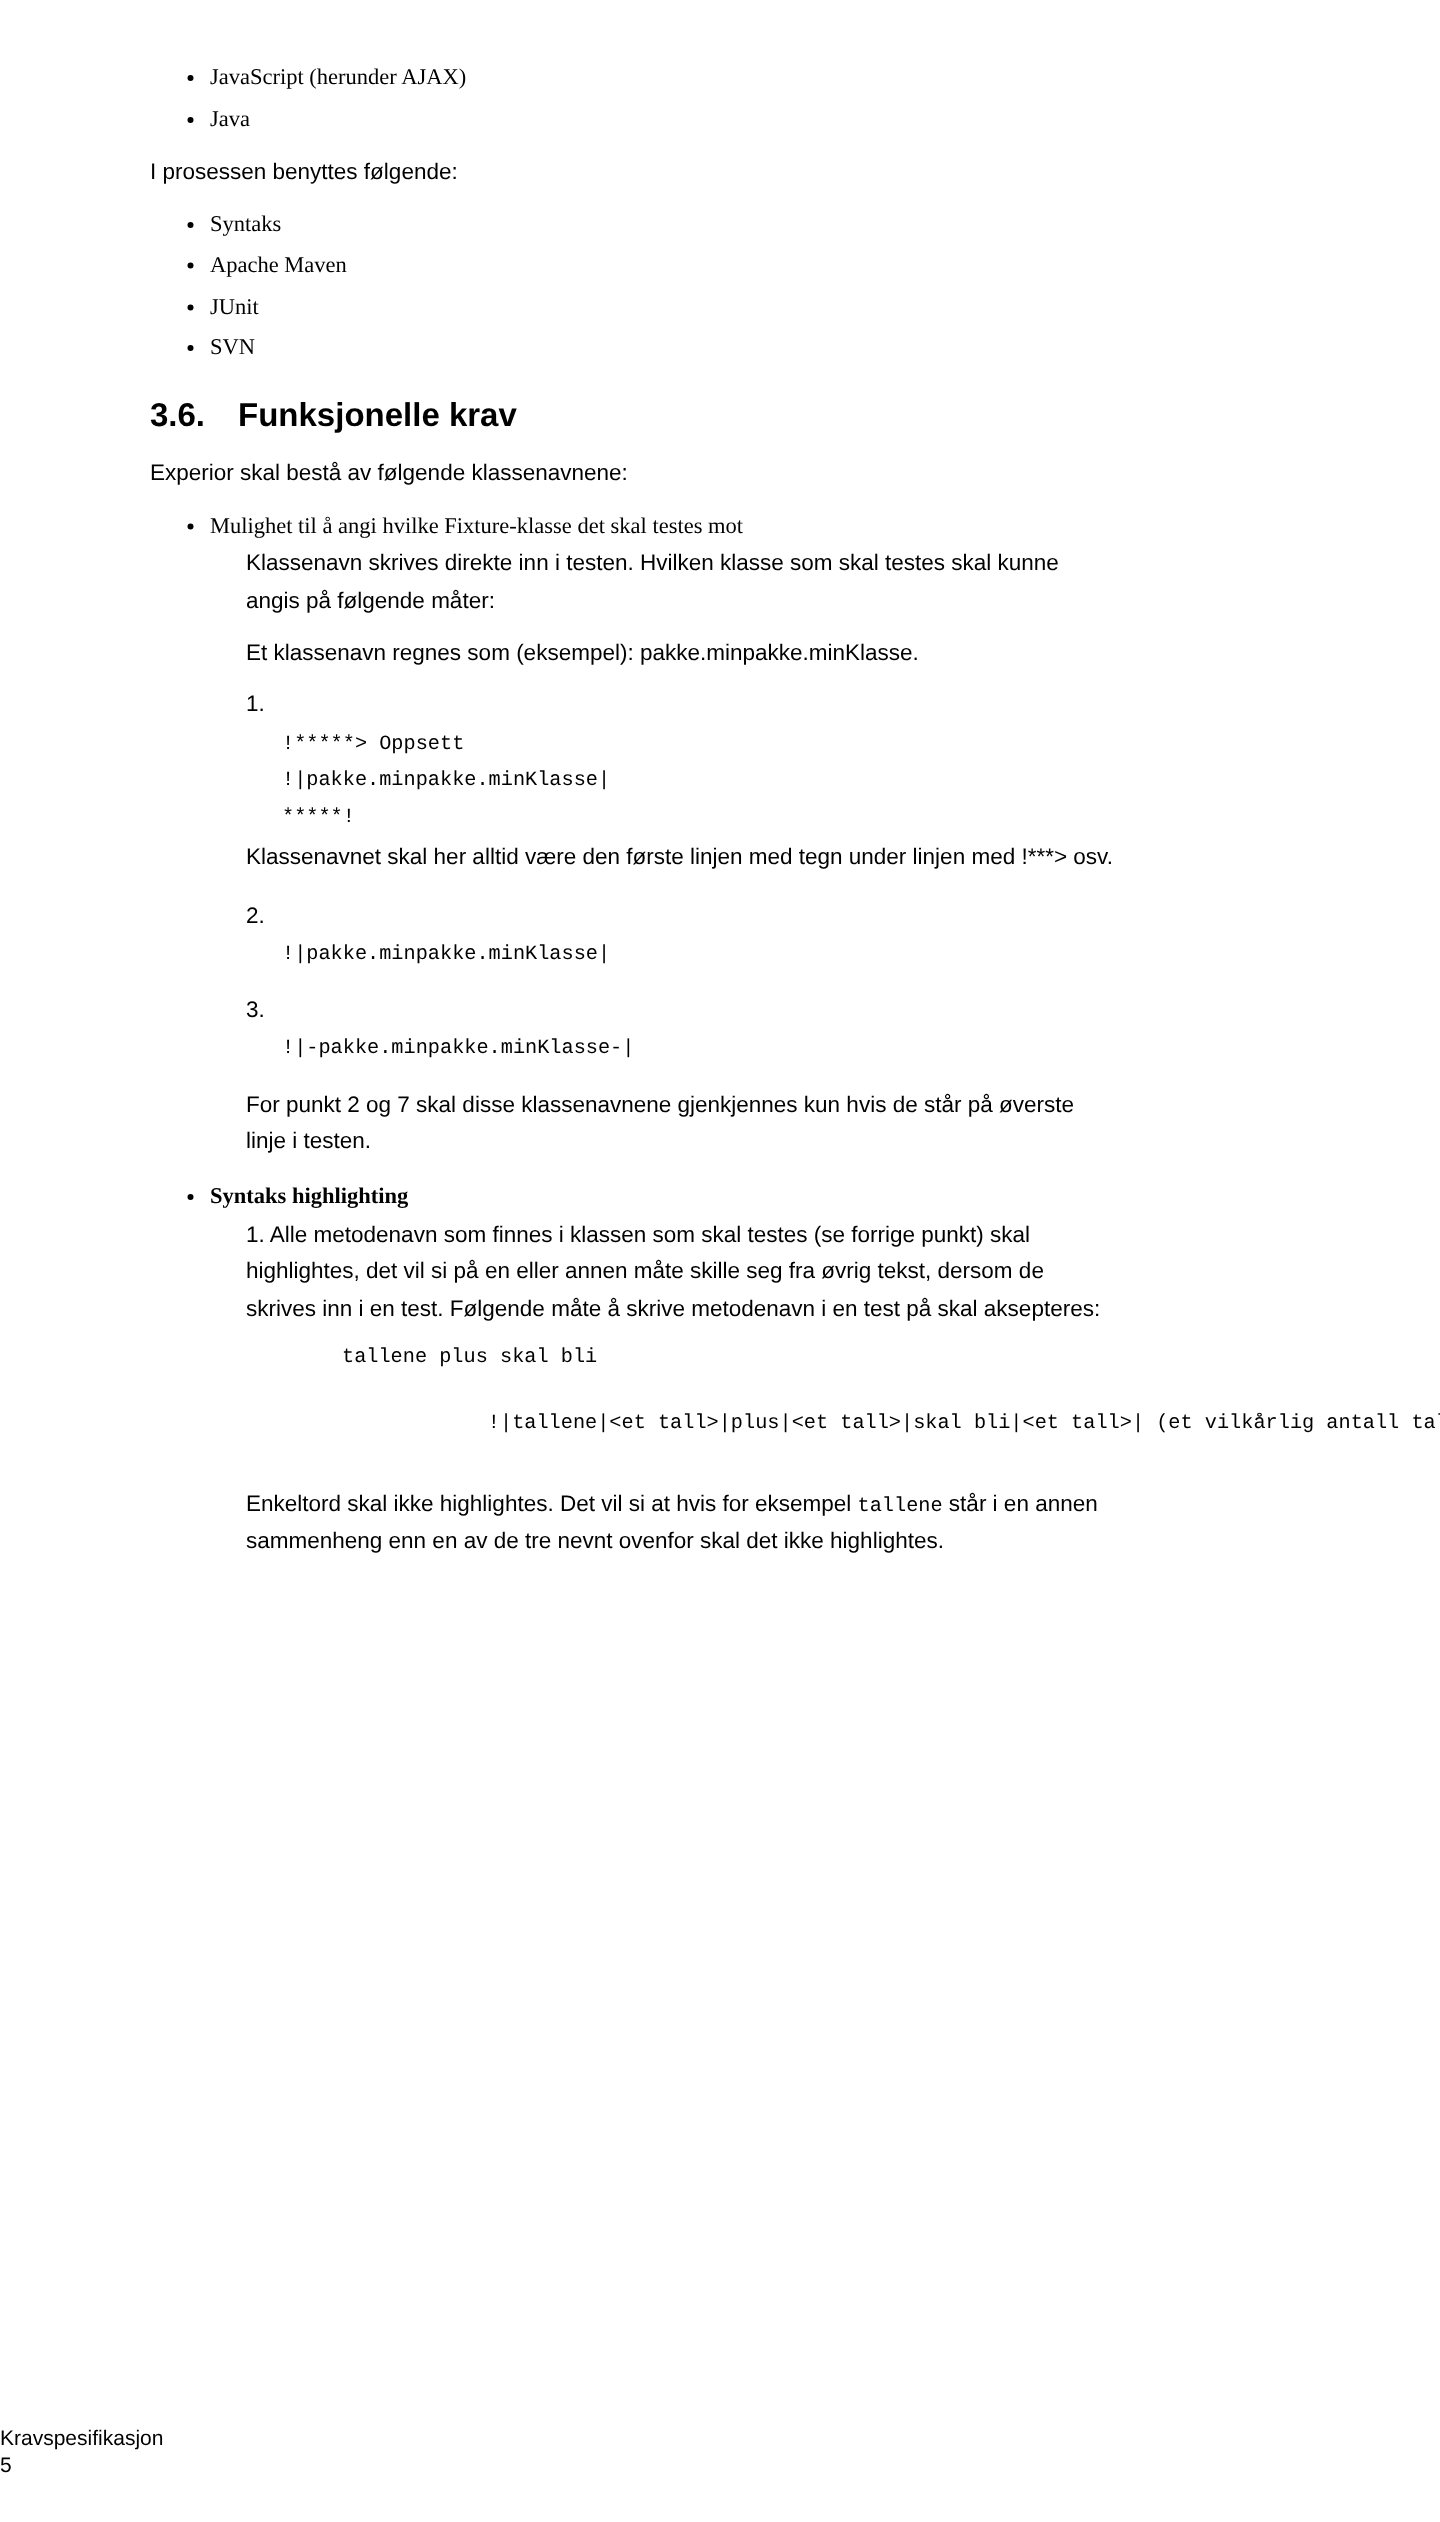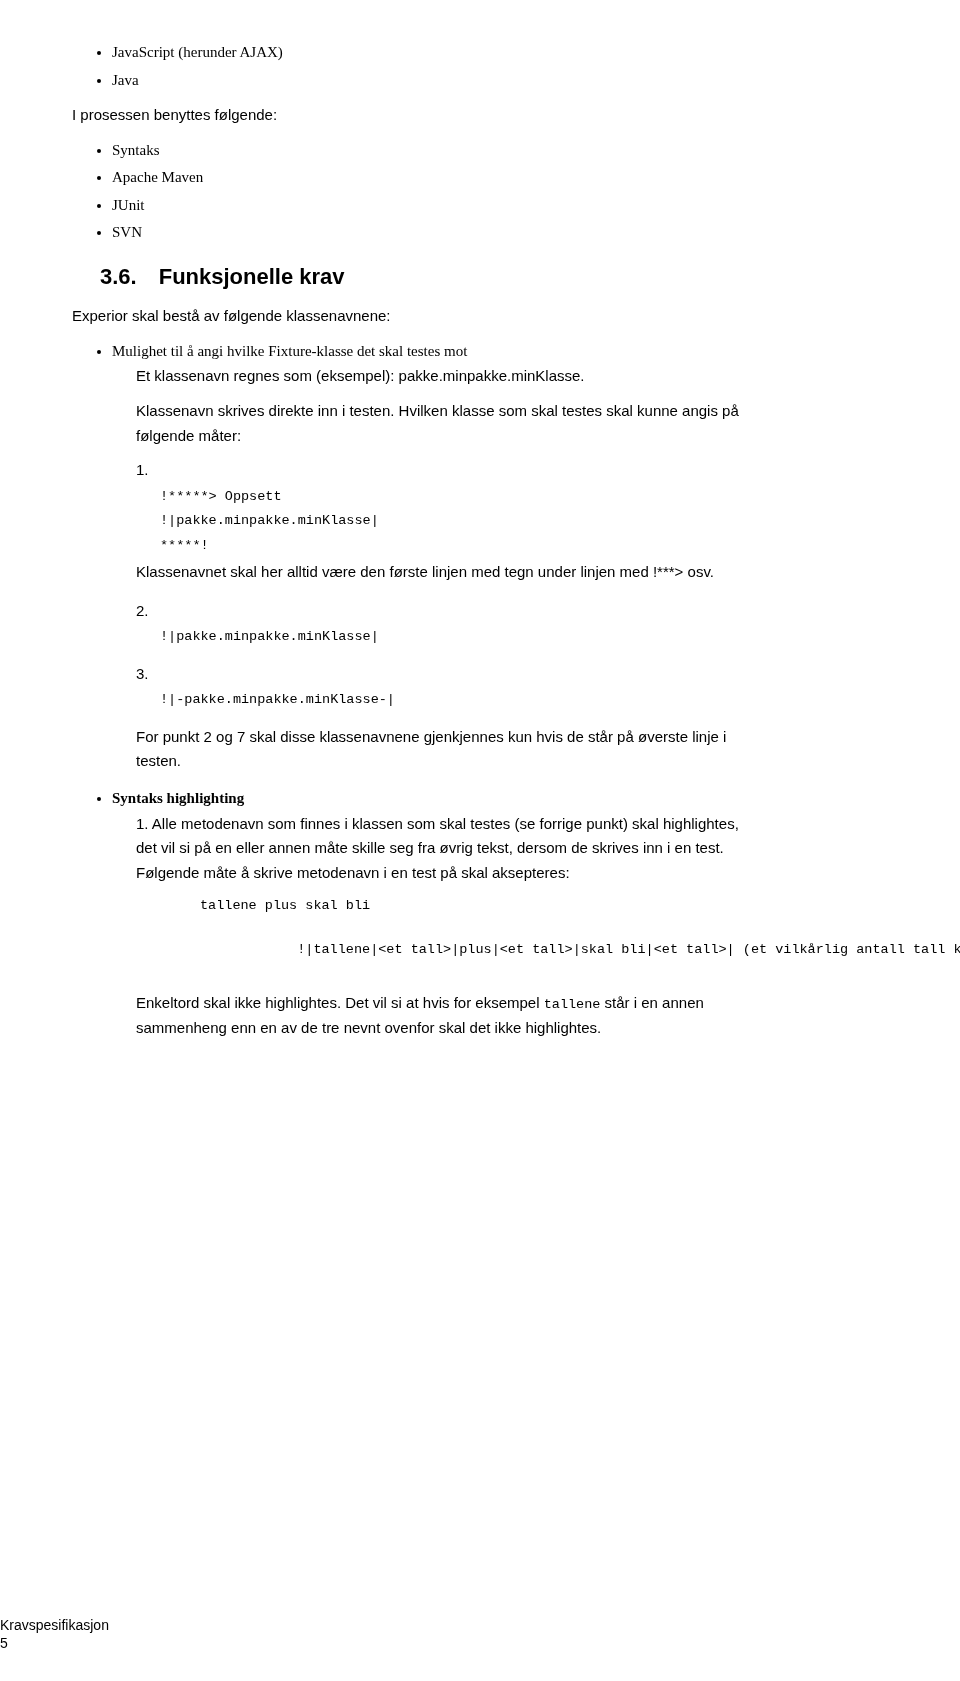--- a/index.html
+++ b/index.html
@@ -14,42 +14,41 @@
       font-size: 15px;
       color: #000;
       width: 960px;
       min-height: 1681px;
       position: relative;
     }
 
     .page {
       width: 845px;
       min-height: 1681px;
-      padding: 40px 100px 80px 72px;
+      padding: 40px 100px 80px 100px;
       position: relative;
     }
 
     .bullet-list {
       list-style: disc;
       margin-left: 40px;
       margin-bottom: 10px;
       line-height: 1.7;
     }
 
     .bullet-list li {
       margin-bottom: 2px;
     }
 
     h2 {
       font-family: Arial, Helvetica, sans-serif;
       font-size: 22px;
       font-weight: bold;
       margin-top: 18px;
       margin-bottom: 14px;
-      margin-left: 28px;
     }
 
     p {
       line-height: 1.65;
       margin-bottom: 10px;
       font-family: Arial, Helvetica, sans-serif;
       font-size: 15px;
     }
 
     .section-intro {
@@ -141,22 +140,22 @@
   </ul>
 
   <h2>3.6. Funksjonelle krav</h2>
 
   <p>Experior skal bestå av følgende klassenavnene:</p>
 
   <ul class="bullet-list">
     <li>
       <span>Mulighet til å angi hvilke Fixture-klasse det skal testes mot</span>
       <div class="sub-content">
+        <p>Klassenavn skrives direkte inn i testen. Hvilken klasse som skal testes skal kunne angis på følgende måter:</p>
         <p>Et klassenavn regnes som (eksempel): pakke.minpakke.minKlasse.</p>
-        <p>Klassenavn skrives direkte inn i testen. Hvilken klasse som skal testes skal kunne angis på følgende måter:</p>
 
         <ol class="numbered-list">
 
           <li>
             <span class="num-label">1.</span>
             <span class="code-block">!*****&gt; Oppsett</span>
             <span class="code-block">!|pakke.minpakke.minKlasse|</span>
             <span class="code-block">*****!</span>
             <span>Klassenavnet skal her alltid være den første linjen med tegn under linjen med !***&gt; osv.</span>
           </li>

